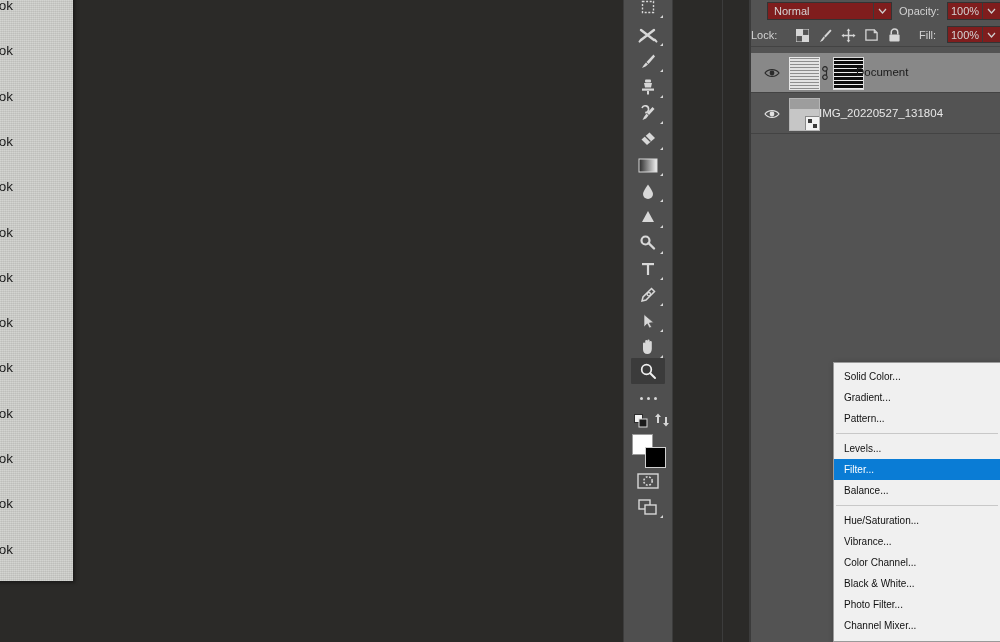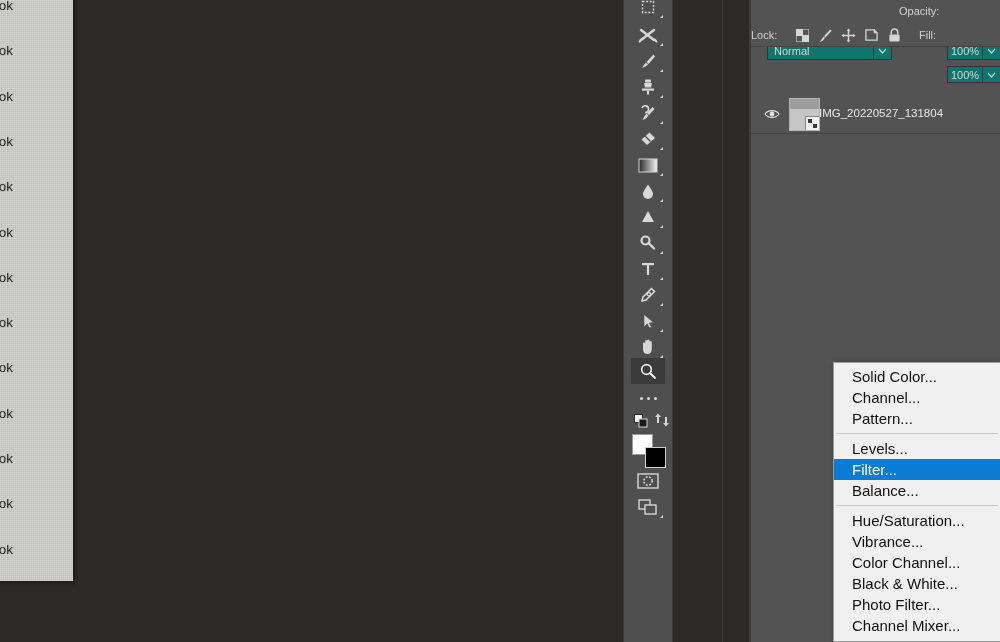--- a/index.html
+++ b/index.html
@@ -141,28 +141,27 @@
     background: #535353;
     border-left: 1px solid #3b3b3b;
   }
   #blend-row {
     position: absolute;
     left: 0; top: 0;
     width: 250px; height: 22px;
   }
   .ps-select {
     position: absolute;
-    background: #0f766e;
+    background: #7f1d1d;
     border: 1px solid #333;
     box-sizing: border-box;
     color: #d4d4d4;
     font-size: 11px;
     display: flex;
     align-items: center;
-    margin-top: 40px;
   }
   .ps-select .sel-label {
     flex: 1;
     padding-left: 6px;
     overflow: hidden;
     white-space: nowrap;
   }
   .ps-select .chev {
     width: 18px;
     display: flex;
@@ -284,22 +283,22 @@
     border-right: none;
     box-sizing: border-box;
     box-shadow: 2px 2px 6px rgba(0,0,0,0.45);
     padding: 3px 0 0 0;
     overflow: hidden;
     height: 280px;
   }
   .menu-item {
     height: 21px;
     line-height: 21px;
-    padding-left: 18px;
-    font-size: 15px;
+    padding-left: 10px;
+    font-size: 10px;
     color: #101010;
     white-space: nowrap;
     font-family: "Liberation Sans", sans-serif;
   }
   .menu-item.highlighted {
     background: #0a7cd5;
     color: #ffffff;
   }
   .menu-sep {
     height: 1px;
@@ -571,20 +570,40 @@
       <div class="ps-select" style="left:196px; top:3px; width:54px; height:17px;">
         <span class="sel-label" style="text-align:center; padding-left:0;">100%</span>
         <span class="chev">
           <svg width="9" height="6" viewBox="0 0 9 6">
               <path d="M1 1 L4.5 5 L8 1" fill="none" stroke="#cfcfcf" stroke-width="1.2"></path>
             </svg>
         </span>
       </div>
     </div>
 
+    <div class="layer-row selected" style="top:53px;">
+      <span class="eye">
+        <svg width="16" height="12" viewBox="0 0 16 12">
+          <path d="M1 6 C4 1.5 12 1.5 15 6 C12 10.5 4 10.5 1 6 Z" fill="none" stroke="#2b2b2b" stroke-width="1.2"></path>
+          <circle cx="8" cy="6" r="2.4" fill="#2b2b2b"></circle>
+        </svg>
+      </span>
+      <span class="thumbs">
+        <span class="thumb doc-thumb"></span>
+        <span class="link-icon">
+          <svg width="11" height="14" viewBox="0 0 11 14">
+            <path d="M5.5 4.5 a2.2 2.2 0 1 1 0 -3.2 a2.2 2.2 0 0 1 0 3.2 Z" fill="none" stroke="#2b2b2b" stroke-width="1.2"></path>
+            <path d="M5.5 12.8 a2.2 2.2 0 1 1 0 -3.2 a2.2 2.2 0 0 1 0 3.2 Z" fill="none" stroke="#2b2b2b" stroke-width="1.2"></path>
+            <path d="M5.5 4.6 L5.5 9.4" stroke="#2b2b2b" stroke-width="1.2"></path>
+          </svg>
+        </span>
+        <span class="thumb mask-thumb"></span>
+      </span>
+      <span class="layer-name" style="left:105px;">Document</span>
+    </div>
 
     <div class="layer-row" style="top:94px;">
       <span class="eye">
         <svg width="16" height="12" viewBox="0 0 16 12">
           <path d="M1 6 C4 1.5 12 1.5 15 6 C12 10.5 4 10.5 1 6 Z" fill="none" stroke="#e2e2e2" stroke-width="1.2"></path>
           <circle cx="8" cy="6" r="2.4" fill="#e2e2e2"></circle>
         </svg>
       </span>
       <span class="thumbs">
         <span class="thumb smart-thumb">
@@ -592,21 +611,21 @@
           <span class="smart-badge"></span>
         </span>
       </span>
       <span class="layer-name" style="left:68px;">IMG_20220527_131804</span>
     </div>
 
   </div>
 
   <div id="context-menu">
       <div class="menu-item">Solid Color...</div>
-      <div class="menu-item">Channel...</div>
+      <div class="menu-item">Gradient...</div>
       <div class="menu-item">Pattern...</div>
       <div class="menu-sep"></div>
       <div class="menu-item">Levels...</div>
       <div class="menu-item highlighted">Filter...</div>
       <div class="menu-item">Balance...</div>
       <div class="menu-sep"></div>
       <div class="menu-item">Hue/Saturation...</div>
       <div class="menu-item">Vibrance...</div>
       <div class="menu-item">Color Channel...</div>
       <div class="menu-item">Black &amp; White...</div>

